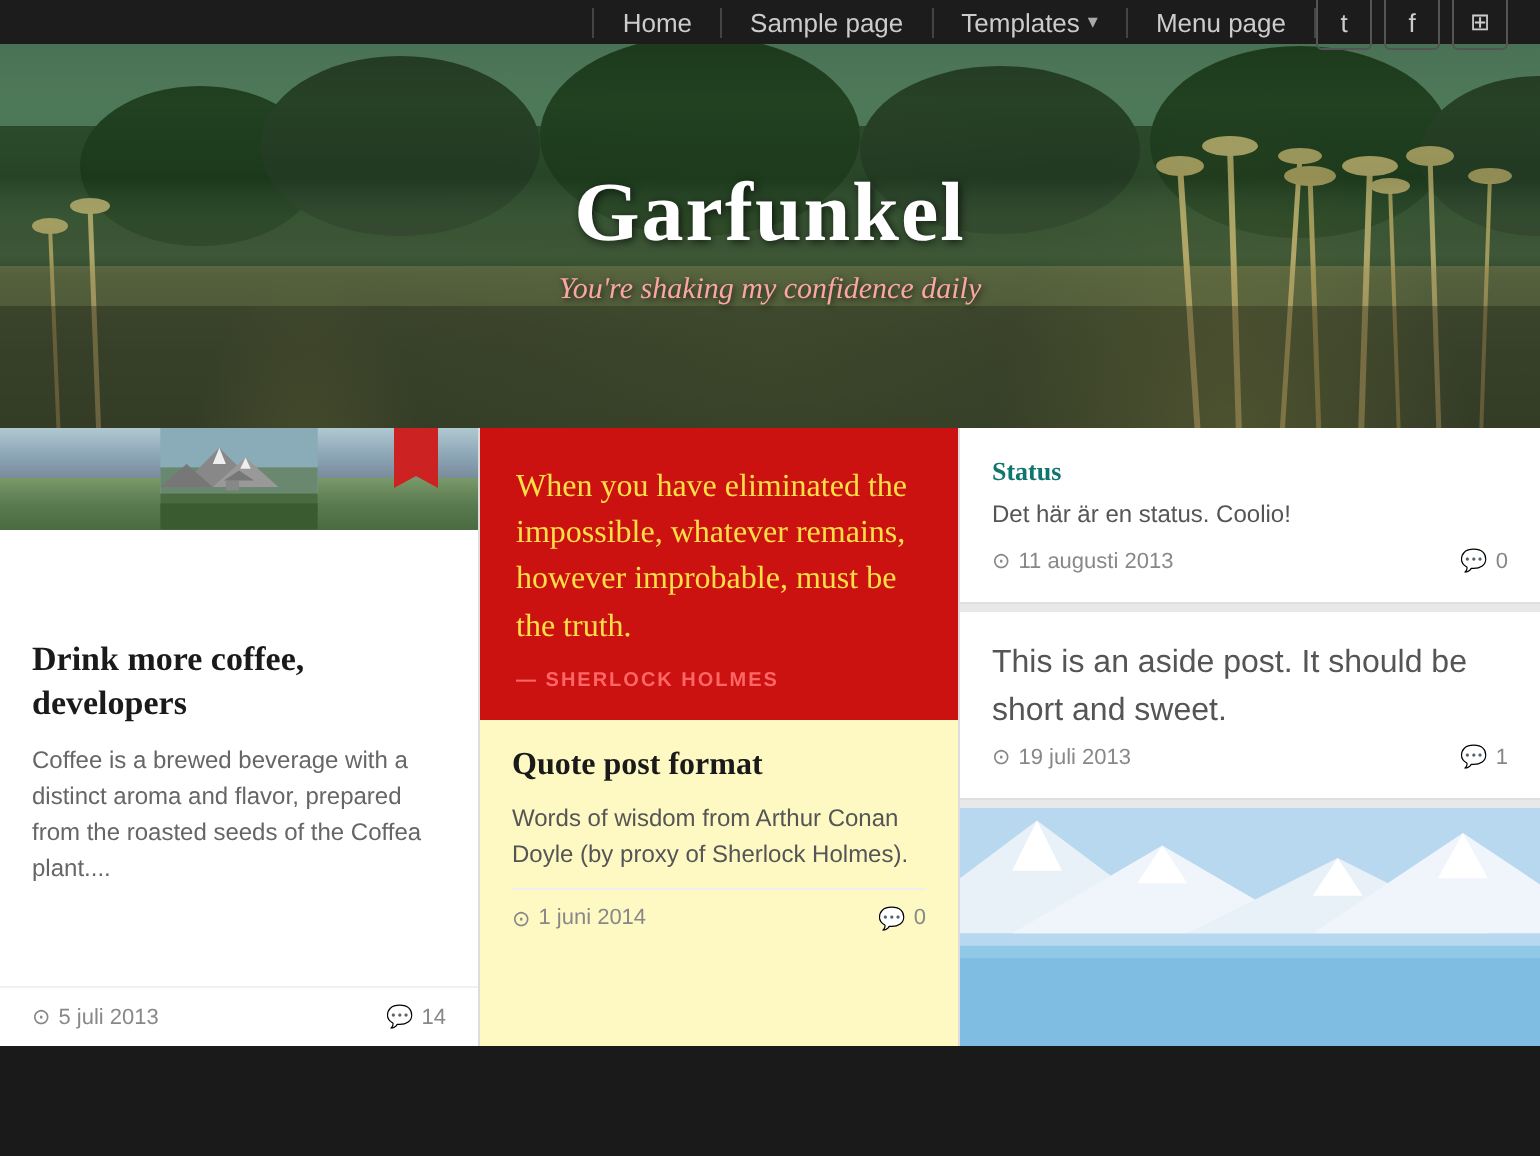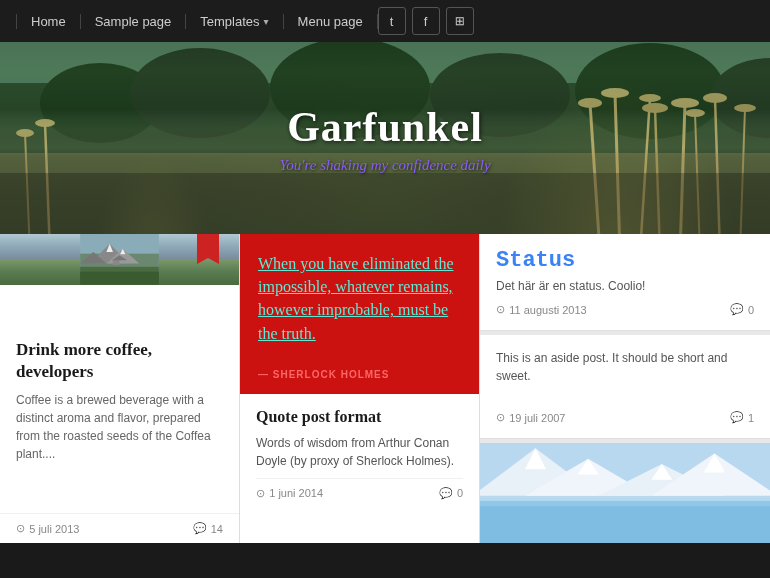--- a/index.html
+++ b/index.html
@@ -1,24 +1,24 @@
 <!DOCTYPE html>
 <html><head>
   <meta charset="utf-8">
   <style>
     * { margin: 0; padding: 0; box-sizing: border-box; }
     body { font-family: Georgia, 'Times New Roman', serif; width: 770px; height: 578px; overflow: hidden; background: #1a1a1a; }
 
     
     nav {
       background: #1c1c1c;
-      height: 42px;
-      display: flex;
-      align-items: center;
-      justify-content: flex-start;
+      height: 22px;
+      display: flex;
+      align-items: center;
+      justify-content: flex-end;
       padding: 0 16px;
       position: relative;
       z-index: 10;
     }
     .nav-left {
       display: flex;
       align-items: center;
       gap: 0;
     }
     .nav-item {
@@ -96,21 +96,21 @@
     }
     .hero-title {
       color: #fff;
       font-size: 42px;
       font-weight: bold;
       font-family: Georgia, serif;
       text-shadow: 1px 1px 4px rgba(0,0,0,0.7);
       letter-spacing: 1px;
     }
     .hero-subtitle {
-      color: #8b5cf6;
+      color: #fca5a5;
       font-size: 15px;
       font-style: italic;
       margin-top: 6px;
       text-shadow: 1px 1px 3px rgba(0,0,0,0.7);
       font-family: Georgia, serif;
     }
 
     
     .cards-section {
       display: flex;
@@ -208,37 +208,36 @@
       display: flex;
       flex-direction: column;
       border-right: 1px solid #ddd;
     }
     .card-red {
       background: #cc1111;
       padding: 18px 18px 14px;
       flex: 0 0 auto;
     }
     .card-red-text {
-      color: #5eead4;
+      color: #fde047;
       font-size: 16px;
       font-family: Georgia, serif;
       line-height: 1.45;
-      margin-bottom: 24px;
-      text-decoration: underline;
+      margin-bottom: 10px;
     }
     .card-red-author {
       color: #ff6666;
       font-size: 10px;
       font-family: Arial, sans-serif;
       font-weight: bold;
       letter-spacing: 1px;
       text-transform: uppercase;
     }
     .card-quote {
-      background: #ffffff;
+      background: #fef9c3;
       padding: 14px 16px 10px;
       flex: 1;
     }
     .card-quote-title {
       font-size: 16px;
       font-weight: bold;
       font-family: Georgia, serif;
       color: #1a1a1a;
       margin-bottom: 8px;
     }
@@ -265,44 +264,44 @@
       flex-direction: column;
       gap: 0;
     }
     .card-status {
       background: #fff;
       padding: 14px 16px;
       border-bottom: 1px solid #e0e0e0;
       margin-bottom: 4px;
     }
     .card-status-title {
-      font-size: 22px;
+      font-size: 13px;
       font-weight: bold;
-      font-family: Liberation Mono, monospace;
-      color: #3b82f6;
+      font-family: Liberation Serif, serif;
+      color: #0f766e;
       margin-bottom: 6px;
     }
     .card-status-text {
       font-size: 12px;
       color: #555;
       font-family: Arial, sans-serif;
       margin-bottom: 10px;
     }
     .card-aside {
       background: #fff;
       padding: 14px 16px;
       border-bottom: 1px solid #e0e0e0;
       margin-bottom: 4px;
       flex-shrink: 0;
     }
     .card-aside-text {
-      font-size: 12px;
+      font-size: 16px;
       color: #555;
       font-family: Arial, sans-serif;
-      margin-bottom: 26px;
+      margin-bottom: 4px;
       line-height: 1.5;
     }
     .card-image-bottom {
       flex: 1;
       background: linear-gradient(to bottom, #a0c0e0 0%, #80a0c8 30%, #ffffff 50%, #d0e8f8 60%, #b0d0f0 80%, #c8e0f8 100%);
       overflow: hidden;
       position: relative;
       min-height: 80px;
     }
   </style>
@@ -462,21 +461,21 @@
           <span style="font-size:11px;">💬</span>
           <span>0</span>
         </div>
       </div>
     </div>
     <div class="card-aside">
       <div class="card-aside-text">This is an aside post. It should be short and sweet.</div>
       <div style="display:flex;align-items:center;justify-content:space-between;">
         <div class="card-date">
           <span class="icon-clock"></span>
-          <span>19 juli 2007</span>
+          <span>19 juli 2013</span>
         </div>
         <div class="card-comments">
           <span style="font-size:11px;">💬</span>
           <span>1</span>
         </div>
       </div>
     </div>
     <div class="card-image-bottom">
       <svg style="width:100%;height:100%;" viewBox="0 0 290 95" preserveAspectRatio="xMidYMid slice">
         <rect x="0" y="0" width="290" height="95" fill="#b8d8f0"></rect>

